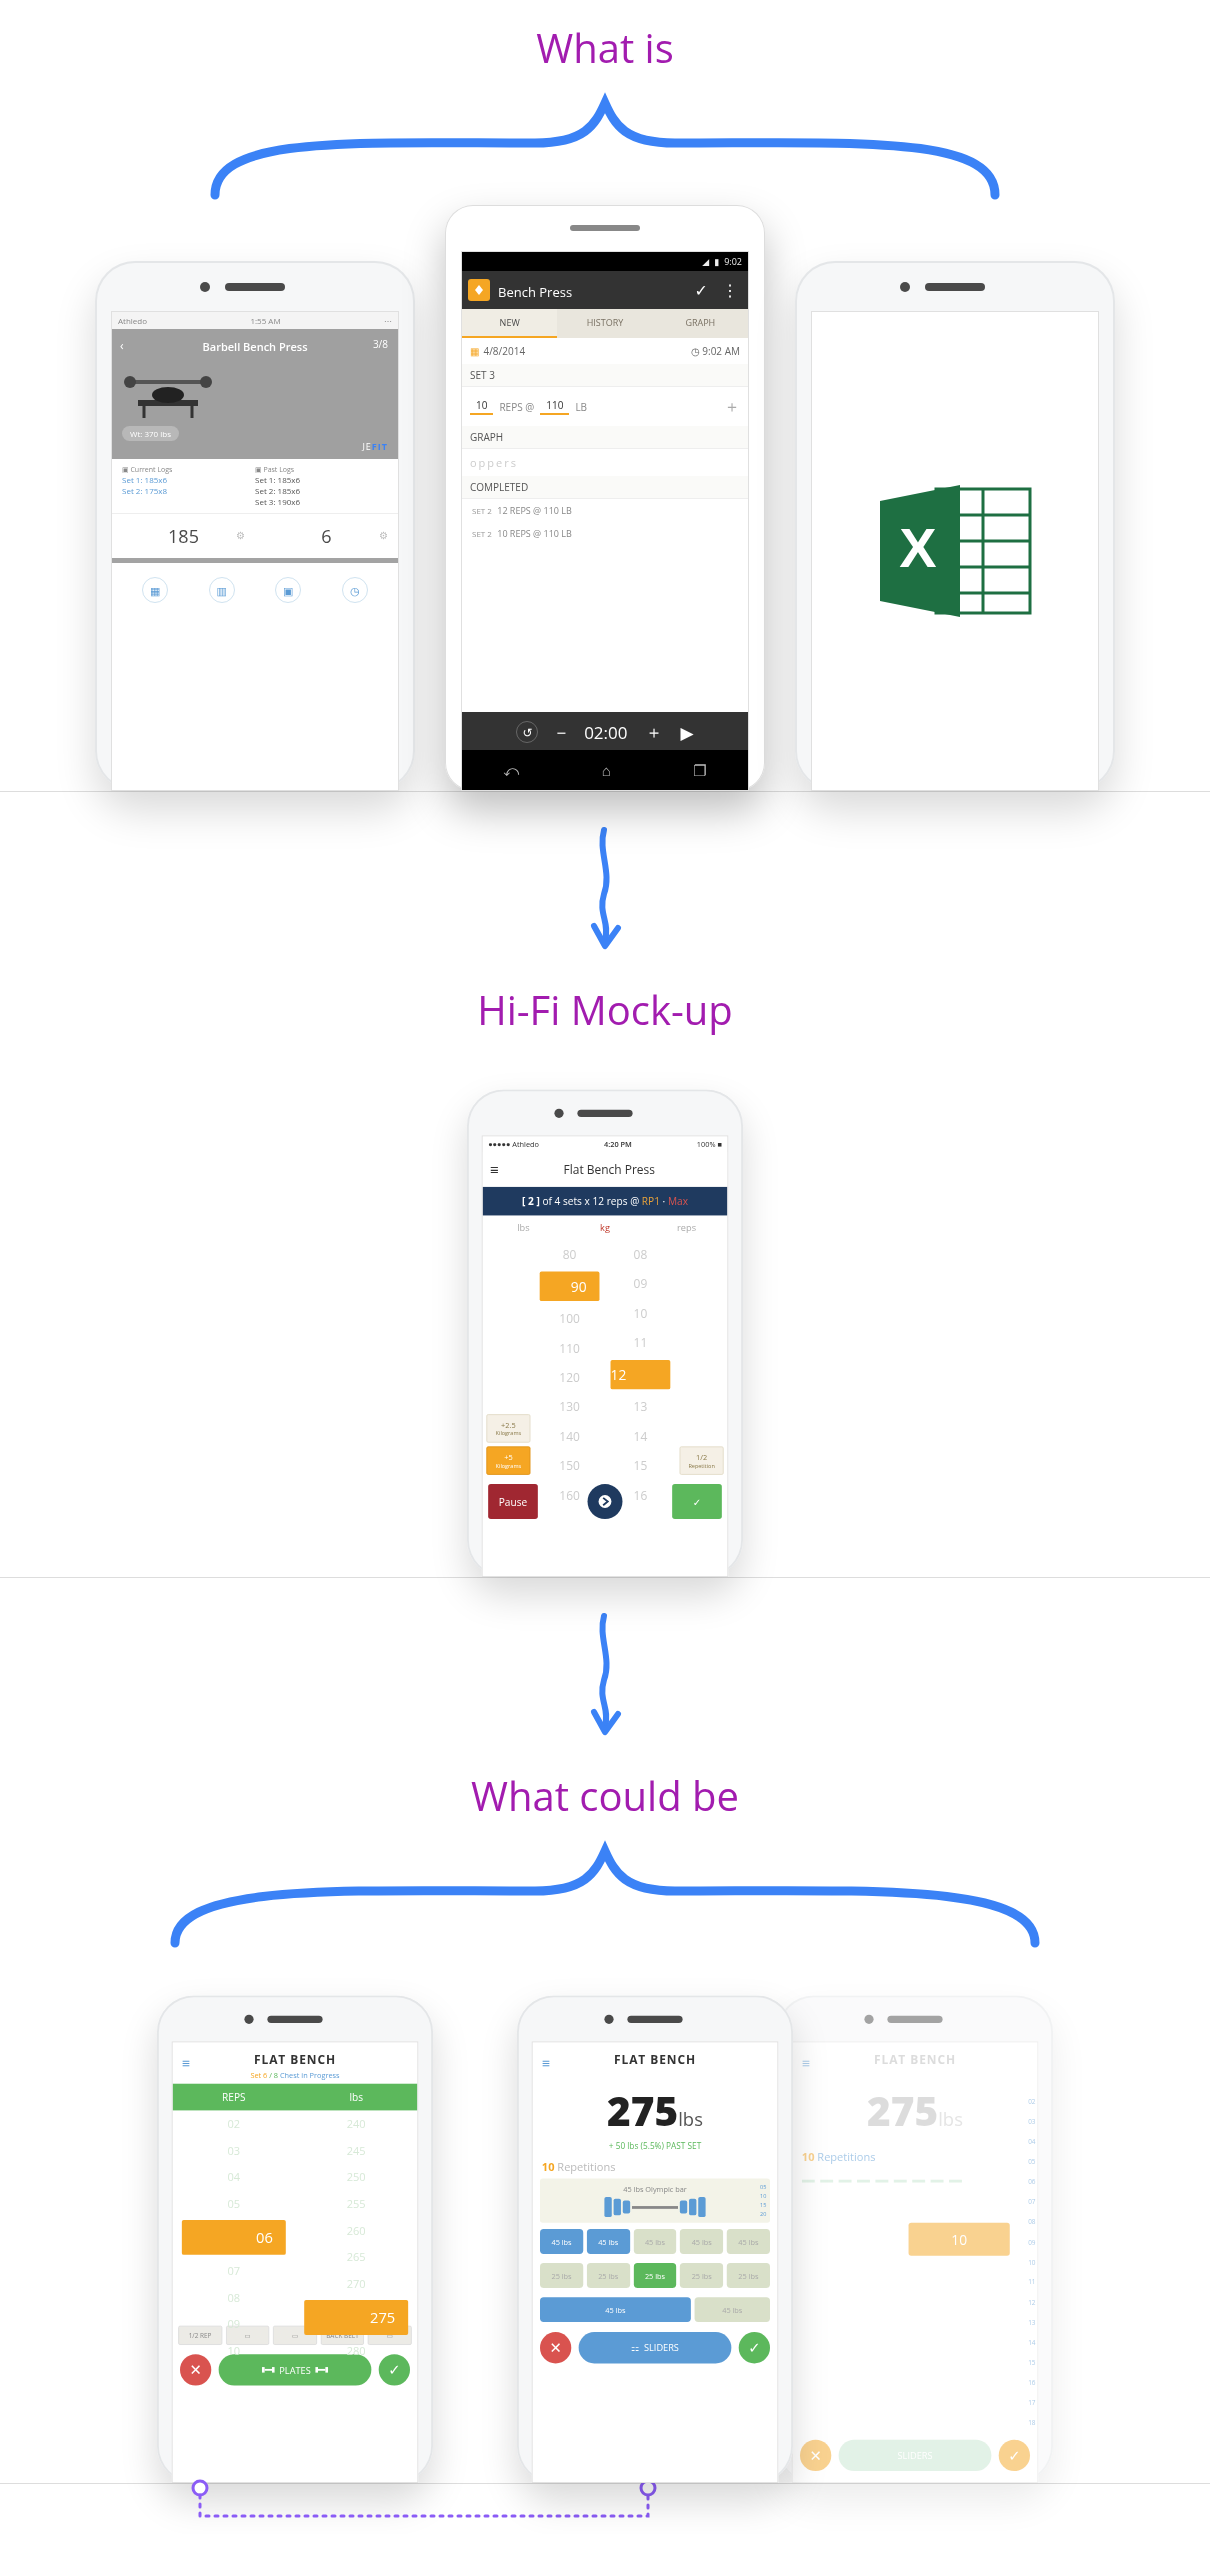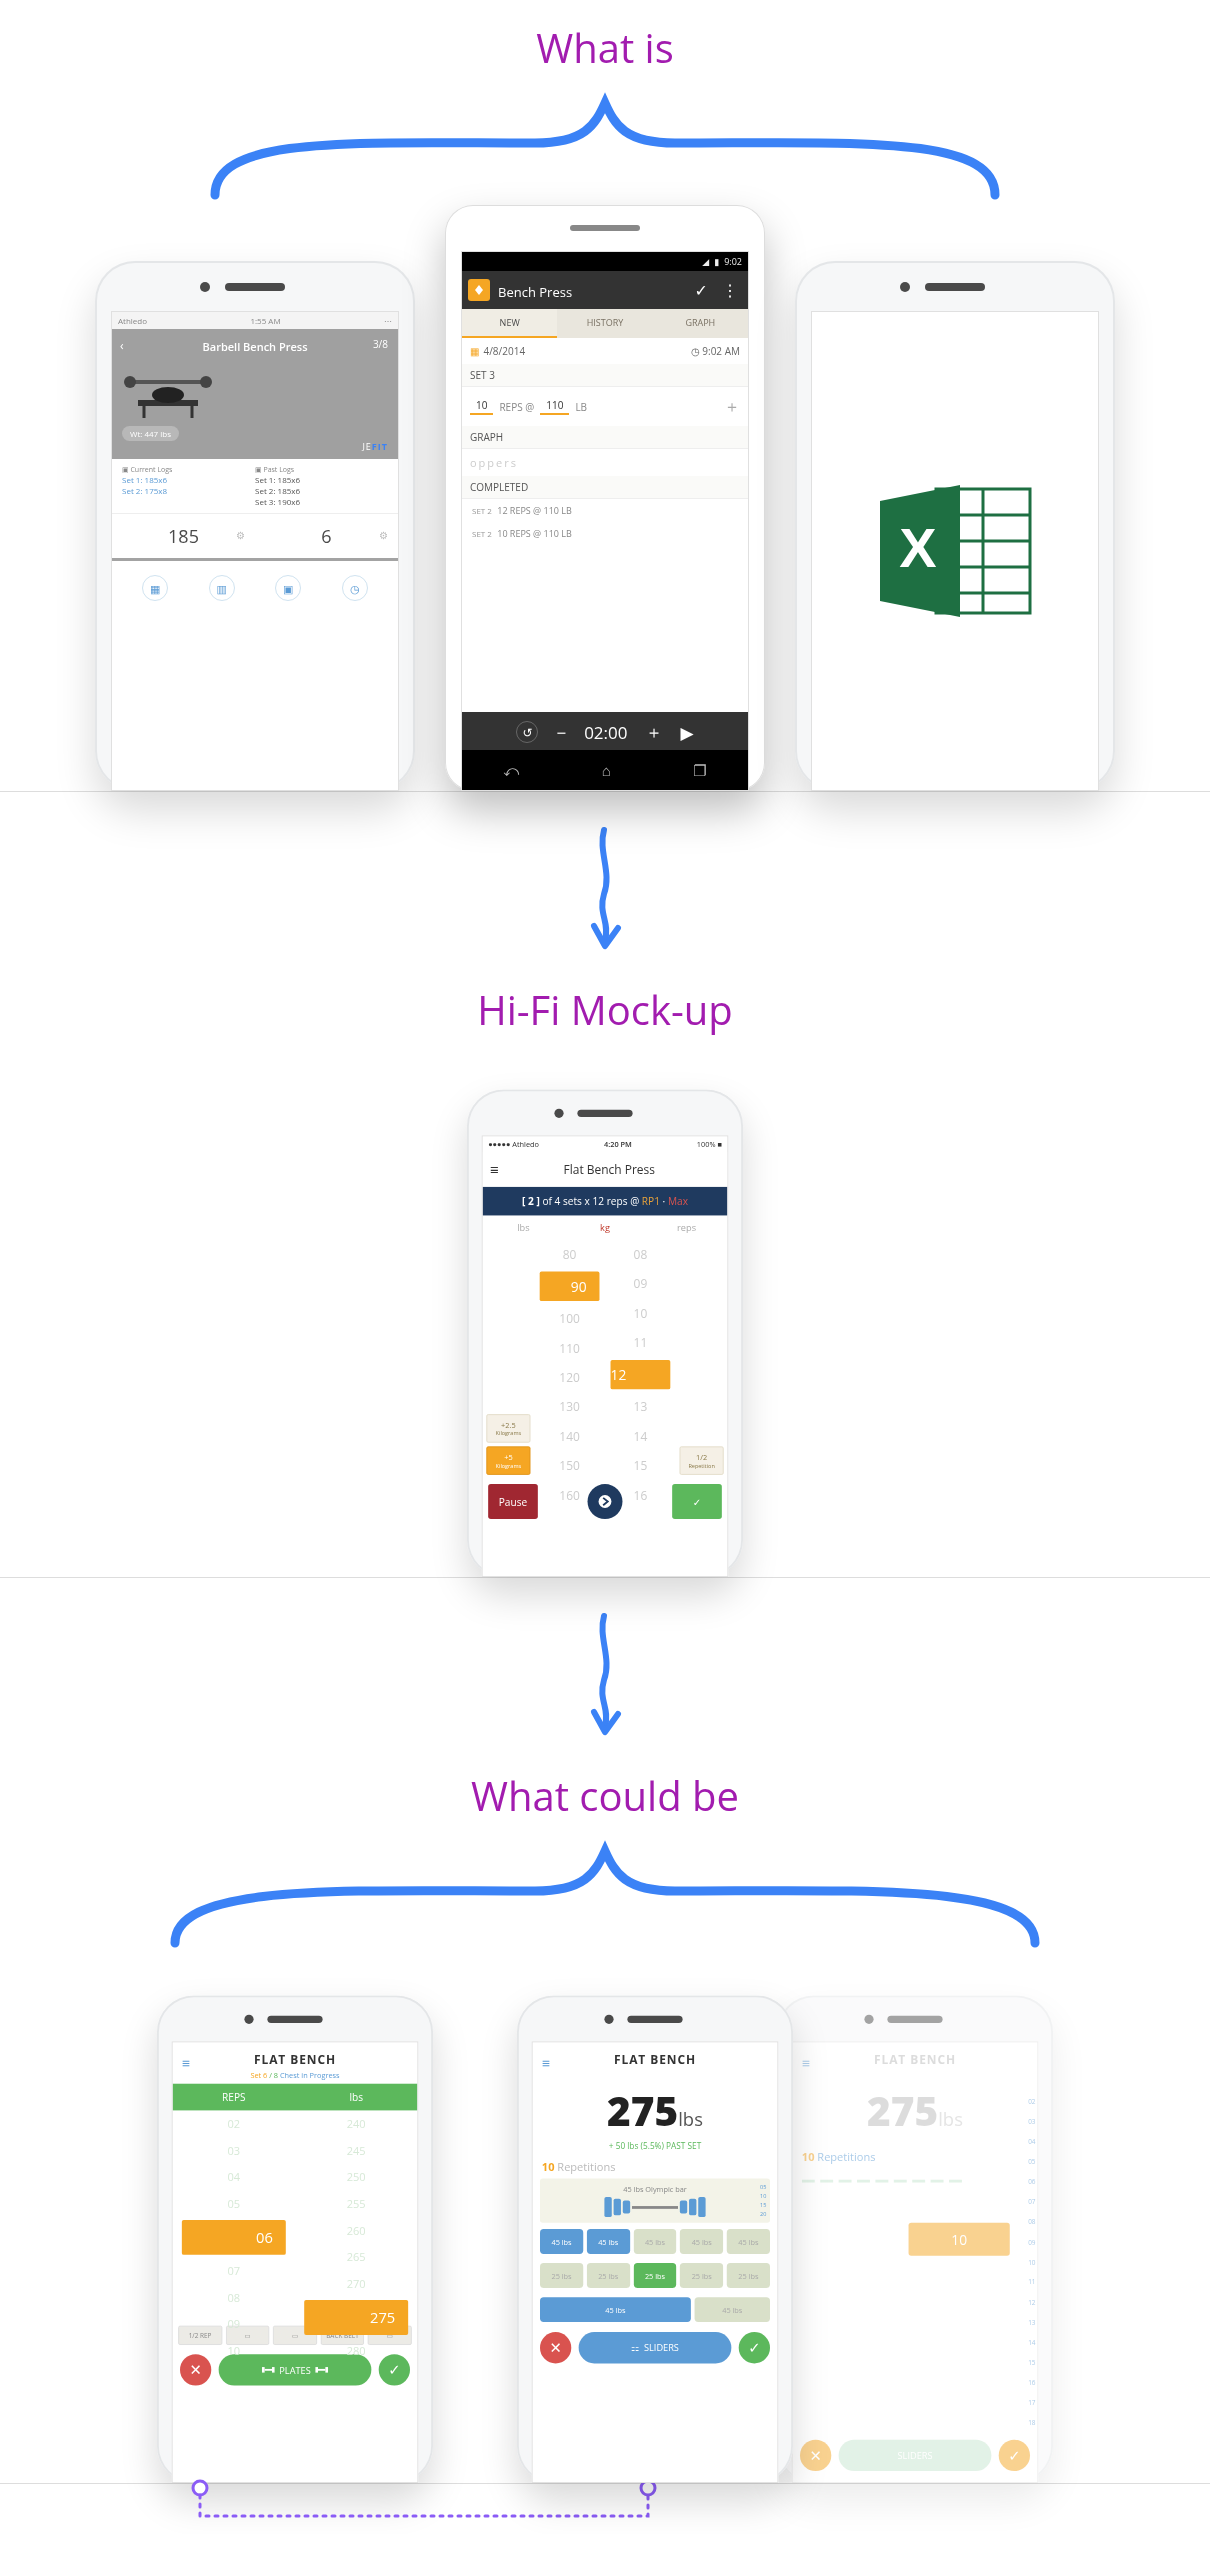--- a/index.html
+++ b/index.html
@@ -55,21 +55,21 @@
   .p1-header .title { text-align:center; font-size:11px; font-weight:600; padding-top:4px;}
   .p1-header .counter { position:absolute; right:10px; top:8px; font-size:10px;}
   .p1-header .brand { position:absolute; right:10px; bottom:6px; font-size:9px; letter-spacing:1px;}
   .p1-header .brand b { color:#3b82f6;}
   .p1-header .wt-pill { position:absolute; left:10px; bottom:18px; background:rgba(255,255,255,0.25); border-radius:10px; padding:2px 8px; font-size:8px;}
   .p1-bench { width:100px; height:60px; margin:6px auto 0; position:relative;}
   .p1-logs { display:flex; font-size:8px; padding:6px 10px; color:#555;}
   .p1-logs > div { flex:1;}
   .p1-logs .lbl { color:#888; font-size:7px;}
   .p1-logs .blue { color:#5b9bd5;}
-  .p1-inputrow { display:flex; border-top:1px solid #eee; border-bottom:3px solid #a3a3a3;}
+  .p1-inputrow { display:flex; border-top:1px solid #eee; border-bottom:5px solid #a3a3a3;}
   .p1-inputrow > div { flex:1; text-align:center; padding:10px 0; font-size:18px; color:#4a4a4a; position:relative;}
   .p1-inputrow .gear { position:absolute; right:10px; top:14px; color:#bbb; font-size:10px;}
   .p1-picker { display:flex;}
   .p1-picker > div { flex:1;}
   .p1-picker .item { text-align:center; font-size:11px; color:#ccc; padding:4px 0;}
   .p1-picker .item.sel { color:#333; font-weight:500;}
   .p1-icons { display:flex; justify-content:space-around; padding:14px 10px;}
   .p1-icons .ic { width:26px; height:26px; border:1px solid #d0e3f0; border-radius:50%; display:flex; align-items:center; justify-content:center; color:#5b9bd5; font-size:11px;}
   
   .p2-status { background:#000; color:#eee; font-size:9px; display:flex; justify-content:flex-end; gap:5px; padding:3px 6px; align-items:center;}
@@ -199,21 +199,21 @@
         <div class="counter">3/8</div>
         <svg class="p1-bench" viewBox="0 0 100 60">
           <rect x="20" y="40" width="60" height="6" fill="#333"></rect>
           <line x1="26" y1="46" x2="26" y2="58" stroke="#333" stroke-width="3"></line>
           <line x1="74" y1="46" x2="74" y2="58" stroke="#333" stroke-width="3"></line>
           <rect x="10" y="20" width="80" height="4" fill="#555"></rect>
           <circle cx="12" cy="22" r="6" fill="#444"></circle>
               <circle cx="88" cy="22" r="6" fill="#444"></circle>
           <ellipse cx="50" cy="35" rx="16" ry="8" fill="#222"></ellipse>
         </svg>
-        <div class="wt-pill">Wt: 447 lbs</div>
+        <div class="wt-pill">Wt: 370 lbs</div>
         <div class="brand"><span>JE</span><b>FIT</b></div>
       </div>
       <div class="p1-logs">
         <div>
           <div class="lbl">▣ <span>Current Logs</span></div>
           <div class="blue">Set 1: 185x6</div>
           <div class="blue">Set 2: 175x8</div>
         </div>
         <div>
           <div class="lbl">▣ <span>Past Logs</span></div>

